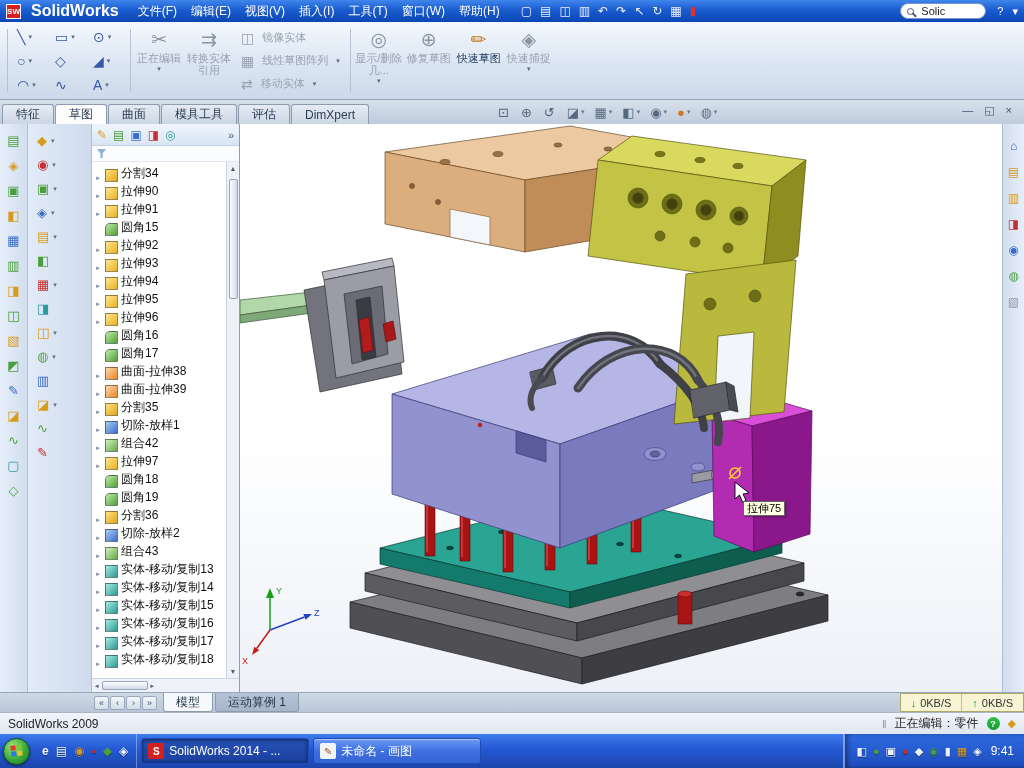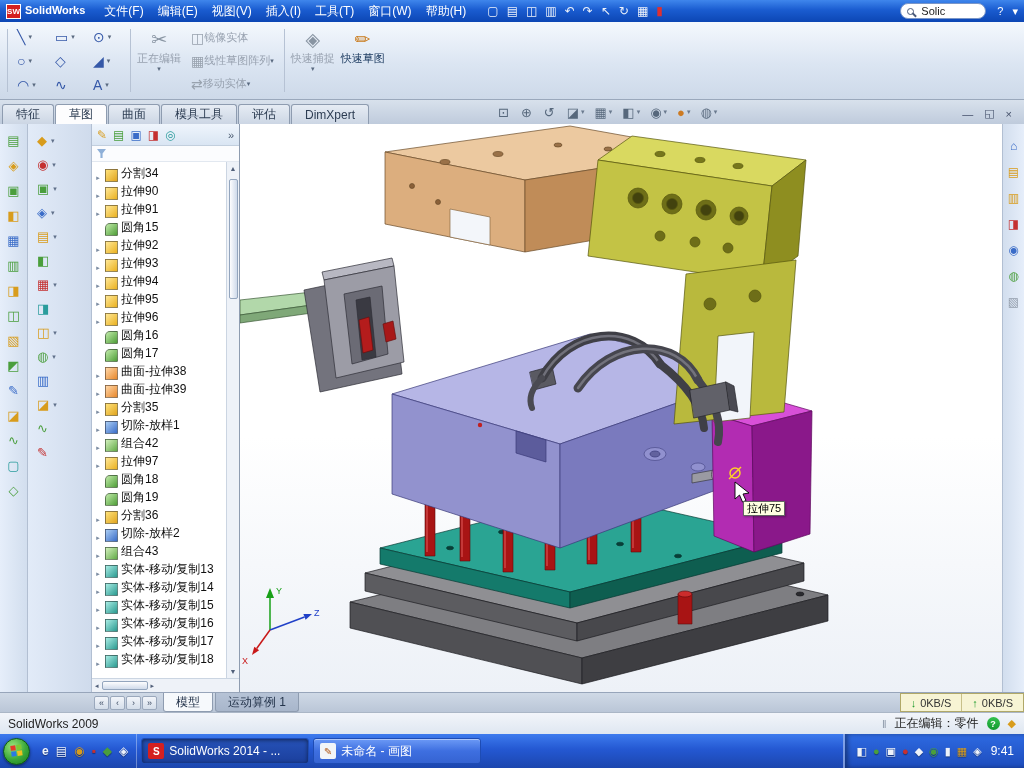--- a/index.html
+++ b/index.html
@@ -3,23 +3,23 @@
 <meta charset="utf-8">
 <style>
 *{margin:0;padding:0;box-sizing:border-box}
 html,body{width:1024px;height:768px;overflow:hidden}
 .app{width:1024px;height:768px;display:flex;flex-direction:column;font-family:"Liberation Sans","DejaVu Sans",sans-serif;font-size:12px;background:#dce6f4;user-select:none;color:#111}
 
 .c-white{color:#edf2fa}.c-gold{color:#d89c1c}.c-green{color:#4a9e3c}.c-blue{color:#3a6cc8}
 .c-red{color:#c43030}.c-redbright{color:#e03030}.c-teal{color:#2a9c9c}.c-gray{color:#939dab}.c-multi{color:#cc7a22}
 
 .titlebar{height:22px;flex:0 0 auto;display:flex;align-items:center;gap:2px;padding:0 6px;background:linear-gradient(#3f86ec,#1a5cd0 45%,#0c46b4);color:#fff}
-.logo{display:flex;align-items:flex-start;gap:4px;margin-right:10px}
+.logo{display:flex;align-items:center;gap:10px;margin-right:10px}
 .logo-badge{width:15px;height:15px;background:#d42020;border:1px solid #fff;color:#fff;font-size:8px;font-weight:bold;display:flex;align-items:center;justify-content:center}
-.logo-text{font-weight:bold;font-size:11px}
+.logo-text{font-weight:bold;font-size:16px}
 .menubar{display:flex}
 .menu-item{padding:2px 7px;font-size:12px;white-space:nowrap;cursor:default}
 .tb-icons{display:flex;align-items:center;gap:8px;margin-left:12px}
 .tb-icon{font-size:12px;line-height:1;cursor:default}
 .search-box{margin-left:auto;display:flex;align-items:center;gap:7px;background:#fff;border:1px solid #7a96c8;border-radius:9px;height:16px;padding:0 6px}
 .mag{width:7px;height:7px;border:1.5px solid #4a5a7a;border-radius:50%;position:relative;flex:0 0 auto}
 .mag::after{content:"";position:absolute;width:5px;height:1.5px;background:#4a5a7a;transform:rotate(45deg);right:-4px;bottom:-2px}
 .search-box input{border:none;outline:none;width:58px;font-size:11px;font-family:inherit;color:#222;background:transparent}
 .tb-right{display:flex;align-items:center;gap:9px;margin-left:9px;font-size:11px}
 
@@ -29,37 +29,37 @@
 .bicon{width:26px;height:24px;display:flex;align-items:center;justify-content:center;font-size:19px;line-height:1}
 .blabel{font-size:11px;line-height:12px;color:#17365c;max-width:48px}
 .bigbtn.disabled .blabel{color:#98a2b0}
 .drop{font-size:7px;color:#5a6a80;line-height:7px}
 .vsep{width:1px;background:#b6c2d4;margin:5px 3px;flex:0 0 auto}
 .grid{display:grid;grid-template-rows:repeat(3,24px);grid-auto-flow:column;align-content:center;column-gap:2px;padding:0 2px;z-index:1}
 .gtool{width:36px;display:flex;align-items:center;gap:3px;padding-left:4px;cursor:default}
 .gglyph{font-size:14px;color:#3558a8;line-height:1}
 .garrow{font-size:7px;color:#5a6a80}
 .stack{display:flex;flex-direction:column;justify-content:center;gap:2px;z-index:1;padding:0 2px}
-.sbtn{display:flex;align-items:center;gap:0;height:21px;padding:0 5px;cursor:default}
+.sbtn{display:flex;align-items:center;gap:8px;height:21px;padding:0 5px;cursor:default}
 .sicon{font-size:14px;line-height:1}
 .slabel{font-size:11px;color:#98a2b0;white-space:nowrap}
 [data-icon="sketch"]::before{content:"✎";color:#b8501c}
 [data-icon="smart-dimension"]::before{content:"↔";color:#b08818}
 [data-icon="trim"]::before{content:"✂";color:#8894a2}
 [data-icon="convert"]::before{content:"⇉";color:#8894a2}
 [data-icon="offset"]::before{content:"∥";color:#8894a2}
 [data-icon="display-relations"]::before{content:"◎";color:#8894a2}
 [data-icon="repair-sketch"]::before{content:"⊕";color:#8894a2}
 [data-icon="quick-snaps"]::before{content:"◈";color:#8894a2}
 [data-icon="rapid-sketch"]::before{content:"✏";color:#c87818}
 [data-icon="mirror"]::before{content:"◫";color:#98a2ae}
 [data-icon="linear-pattern"]::before{content:"▦";color:#98a2ae}
 [data-icon="move"]::before{content:"⇄";color:#98a2ae}
 
-.tabrow{height:24px;flex:0 0 auto;display:flex;align-items:flex-end;background:linear-gradient(#d8e1ec,#bfcbdc);padding:0 2px}
+.tabrow{height:24px;flex:0 0 auto;display:flex;background:linear-gradient(#d8e1ec,#bfcbdc);padding:0 2px}
 .tab{height:20px;display:flex;align-items:center;padding:0 13px;margin-right:1px;font-size:12px;color:#2c3c52;background:linear-gradient(#e6ecf4,#ccd6e4);border:1px solid #8e9cb0;border-bottom:none;border-radius:3px 3px 0 0;cursor:default}
 .tab.active{background:#fdfdfe}
 .hud{display:flex;align-items:center;gap:10px;margin-left:128px;color:#57687c;height:100%}
 .hudi{display:flex;align-items:center;gap:2px;cursor:default;font-size:13px}
 .hudarrow{font-size:7px;color:#6a7a8e}
 .winctl{margin-left:auto;display:flex;align-items:center;gap:11px;color:#44506a;font-size:11px;padding:0 10px 4px 0}
 .winctl span{cursor:default}
 
 .main{flex:1;display:flex;min-height:0}
 .railA{width:28px;flex:0 0 auto;background:linear-gradient(90deg,#e6eefa,#d2deee);border-right:1px solid #b2bfd2;display:flex;flex-direction:column;align-items:center;padding-top:10px;gap:12px;font-size:13px;overflow:hidden}
@@ -223,20 +223,25 @@
       </div>
     <div class="vsep"></div>
     <div style="display:flex">
 
         <div class="bigbtn disabled">
           <span class="bicon" data-icon="trim"></span>
           <span class="blabel">正在编辑</span>
           <span class="drop">▾</span>
         </div>
 
+        <div class="bigbtn disabled">
+          <span class="bicon" data-icon="convert"></span>
+          <span class="blabel">转换实体引用</span>
+          <span class="drop"></span>
+        </div>
 
       </div>
     <div class="stack">
 
         <div class="sbtn disabled">
           <span class="sicon" data-icon="mirror"></span>
           <span class="slabel">镜像实体</span>
           <span class="drop"></span>
         </div>
 
@@ -248,32 +253,42 @@
 
         <div class="sbtn disabled">
           <span class="sicon" data-icon="move"></span>
           <span class="slabel">移动实体</span>
           <span class="drop">▾</span>
         </div>
       </div>
     <div class="vsep"></div>
     <div style="display:flex">
 
-
+        <div class="bigbtn disabled">
+          <span class="bicon" data-icon="display-relations"></span>
+          <span class="blabel">显示/删除几...</span>
+          <span class="drop">▾</span>
+        </div>
+
+        <div class="bigbtn disabled">
+          <span class="bicon" data-icon="repair-sketch"></span>
+          <span class="blabel">修复草图</span>
+          <span class="drop"></span>
+        </div>
+
+        <div class="bigbtn">
+          <span class="bicon" data-icon="rapid-sketch"></span>
+          <span class="blabel">快速草图</span>
+          <span class="drop"></span>
+        </div>
 
         <div class="bigbtn disabled">
           <span class="bicon" data-icon="quick-snaps"></span>
           <span class="blabel">快速捕捉</span>
           <span class="drop">▾</span>
-        </div>
-
-        <div class="bigbtn">
-          <span class="bicon" data-icon="rapid-sketch"></span>
-          <span class="blabel">快速草图</span>
-          <span class="drop"></span>
         </div>
       </div>
   </div>
 
   <div class="tabrow">
     <div style="display:flex;align-items:flex-end">
 
     <span class="tab">特征</span>
         <span class="tab active">草图</span>
         <span class="tab">曲面</span>

